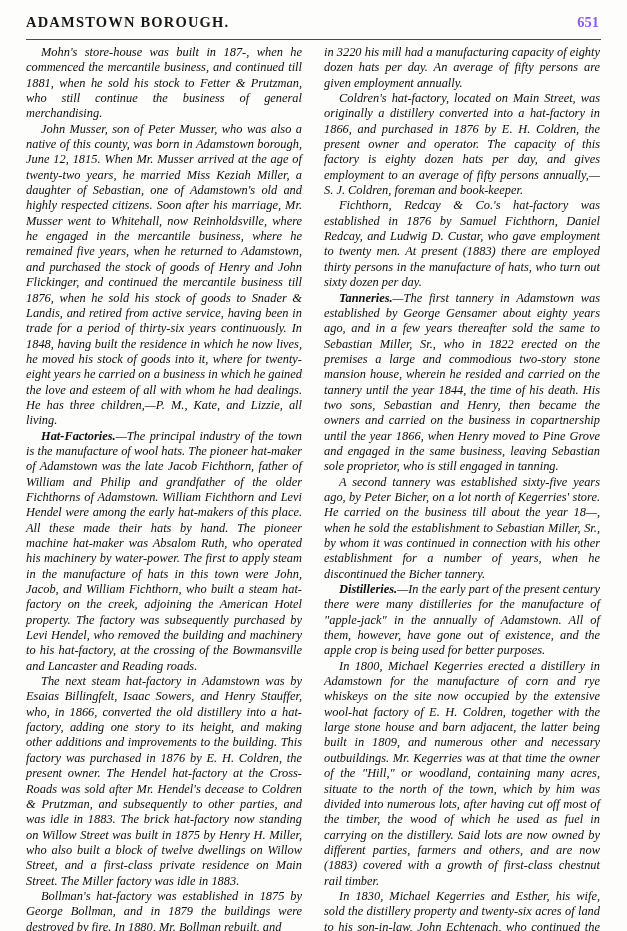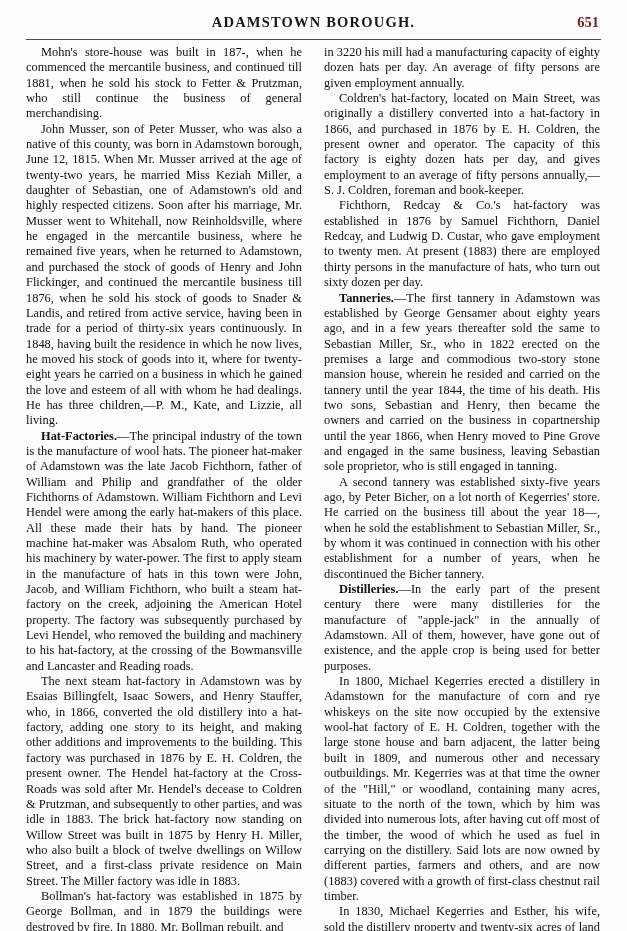--- a/index.html
+++ b/index.html
@@ -29,33 +29,33 @@
   .header {
     position: relative;
     height: 26px;
     font-family: "Liberation Serif", serif;
   }
   .header-title {
     position: absolute;
     left: 0;
     right: 0;
     top: 0;
-    text-align: center;
+    text-align: left;
     font-size: 14.5px;
     letter-spacing: 1.2px;
     font-weight: bold;
     color: #171717;
   }
   .header-pageno {
     position: absolute;
     right: 2px;
     top: 0;
     font-size: 14.5px;
     font-weight: bold;
-    color: #7f1d1d;
+    color: #8b5cf6;
   }
   .rule {
     position: absolute;
     left: 0;
     top: 25px;
     width: 100%;
     height: 1px;
     background: #4a4a4a;
   }
   .columns {
@@ -72,20 +72,21 @@
     font-size: 12.4px;
     line-height: 15.35px;
     color: #0e0e0e;
     text-align: justify;
     text-justify: inter-word;
     hyphens: manual;
   }
   .col p {
     margin: 0;
     text-indent: 15px;
+    font-style: italic;
   }
   .col p.noindent {
     text-indent: 0;
   }
   .col p .lead {
     font-weight: bold;
   }
 </style>
 </head>
 <body>

